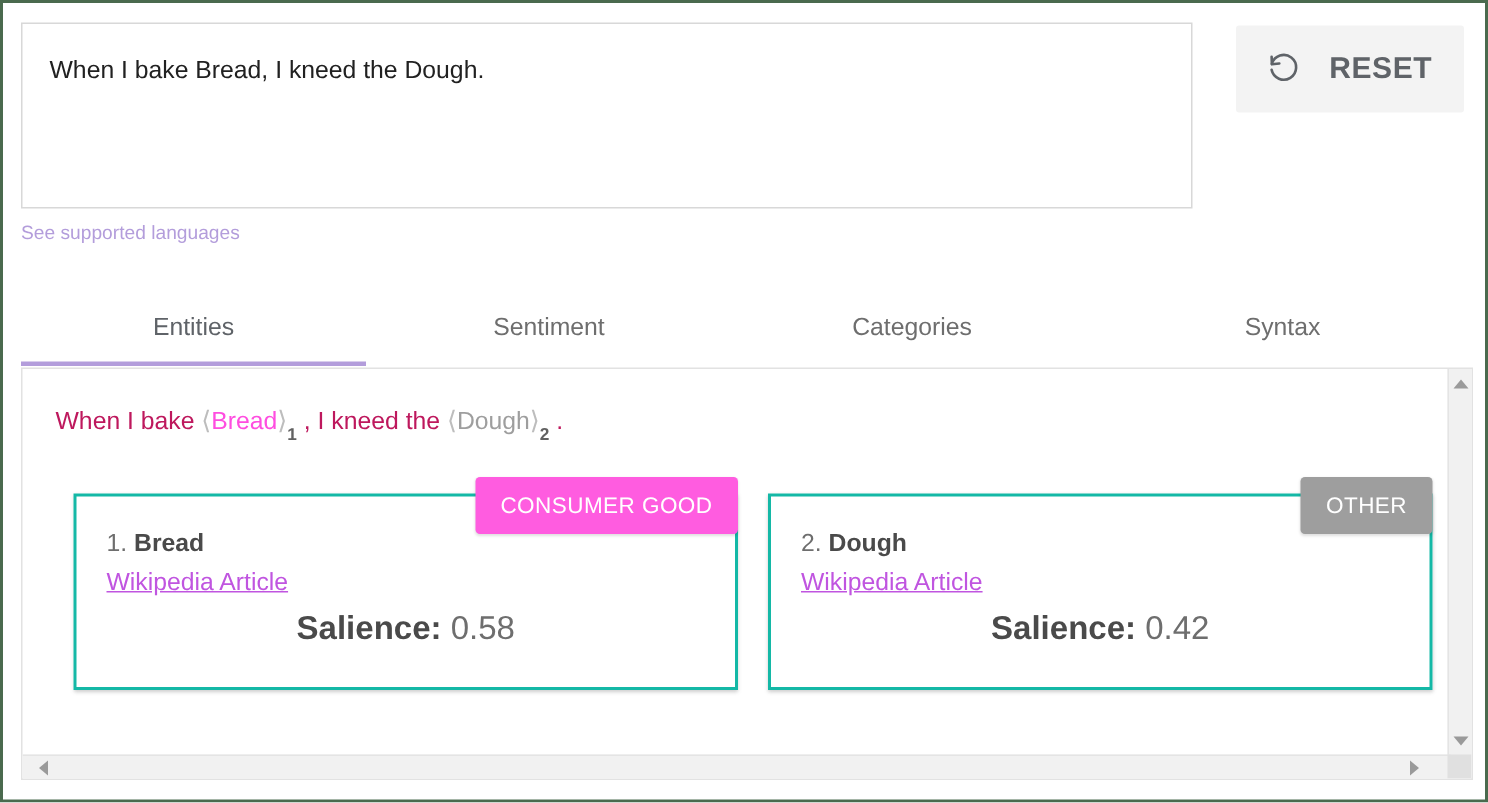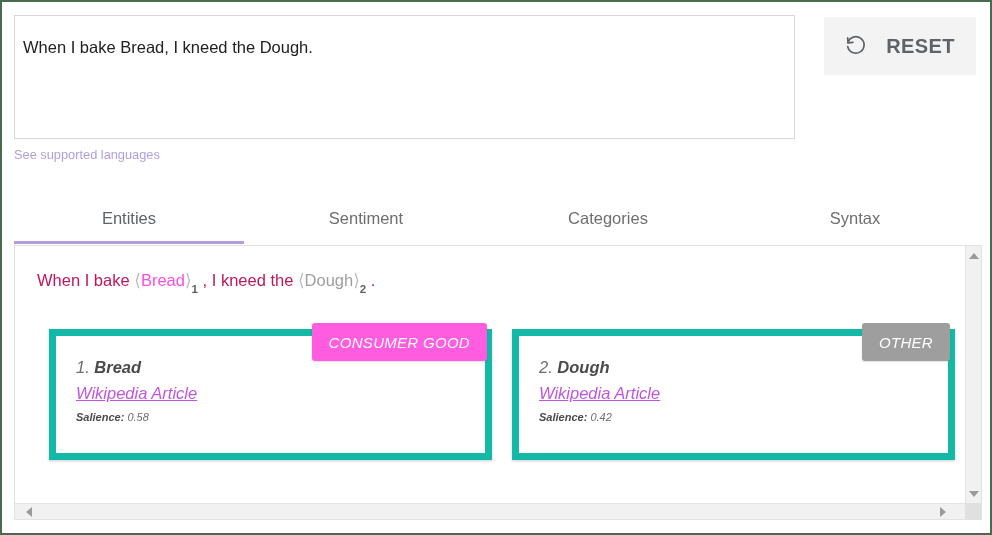--- a/index.html
+++ b/index.html
@@ -30,21 +30,21 @@
   }
 
   #text-input {
     position: absolute;
     left: 12px;
     top: 13px;
     width: 781px;
     height: 124px;
     border: 1px solid #d8d8d8;
     background: #ffffff;
-    padding: 20px 8px;
+    padding: 20px 18px;
     font-family: "Liberation Sans", sans-serif;
     font-size: 16.5px;
     color: #212121;
     resize: none;
     outline: none;
     line-height: 1.35;
   }
 
   #reset-button {
     position: absolute;
@@ -175,24 +175,23 @@
     width: 906px;
     display: flex;
     gap: 20px;
   }
 
   .entity-card {
     position: relative;
     width: 443px;
     height: 131px;
     background: #ffffff;
-    border: 7px solid #14b8a6;
+    border: 2px solid #14b8a6;
     box-shadow: 0 1px 3px rgba(0,0,0,0.13), 0 1px 2px rgba(0,0,0,0.08);
     padding: 22px 20px 0 20px;
-    font-style: italic;
   }
 
   .entity-title {
     font-size: 16.5px;
     color: #5f6368;
     margin-bottom: 8px;
     line-height: 1.1;
   }
   .entity-index { font-weight: normal; color: #6e6e6e; }
   .entity-name { font-weight: bold; color: #4a4a4a; }
@@ -200,22 +199,23 @@
   .wiki-link {
     display: inline-block;
     font-size: 16.5px;
     color: #c055e0;
     text-decoration: underline;
     cursor: pointer;
     margin-bottom: 8px;
   }
 
   .salience-row {
-    font-size: 11px;
+    font-size: 22px;
     color: #5f6368;
+    text-align: center;
   }
   .salience-label { font-weight: bold; color: #4a4a4a; }
   .salience-value { color: #6e6e6e; }
 
   .type-badge {
     position: absolute;
     top: -13px;
     right: -2px;
     height: 38px;
     padding: 0 17px;

